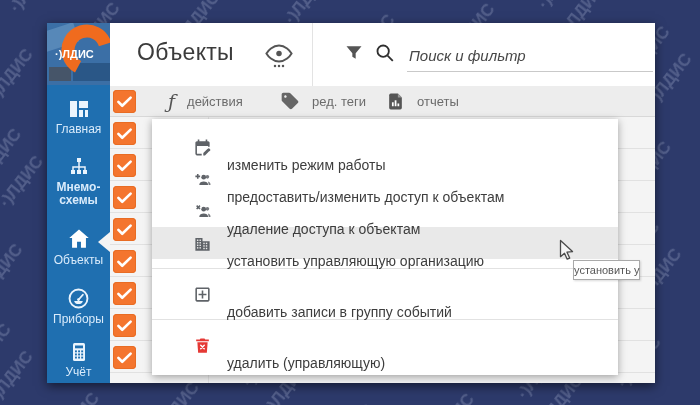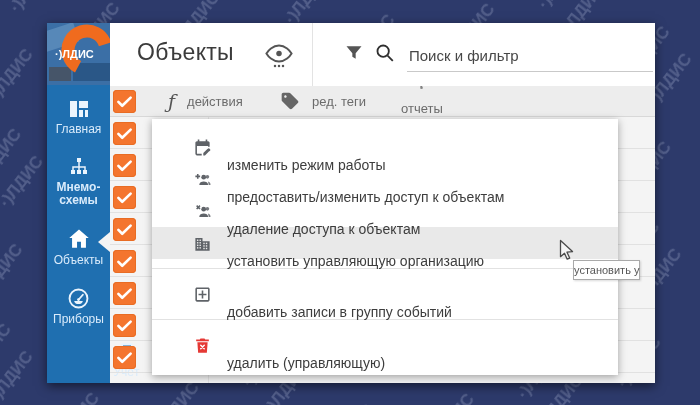--- a/index.html
+++ b/index.html
@@ -21,21 +21,21 @@
 
   
   .header{position:absolute;left:63px;top:0;right:0;height:63px;background:#fff;}
   .page-title{position:absolute;left:27px;top:16px;font-size:23px;color:#3b3b3b;letter-spacing:.3px;}
   .eye-btn{position:absolute;left:153px;top:16px;cursor:pointer;}
   .vdiv{position:absolute;left:202px;top:0;width:1px;height:63px;background:#e3e3e3;}
   .funnel-btn{position:absolute;left:234px;top:20px;cursor:pointer;}
   .mag{position:absolute;left:264px;top:19px;}
   .search-input{position:absolute;left:297px;top:16px;width:242px;height:30px;border:0;outline:0;
           border-bottom:1px solid #c9c9c9;background:transparent;font-size:15px;color:#3c3c3c;
-          font-family:"Liberation Sans","DejaVu Sans",sans-serif;}
+          font-family:"Liberation Sans","DejaVu Sans",sans-serif;font-style:italic;}
   .search-input::placeholder{color:#474747;opacity:1;}
 
   
   .toolbar{position:absolute;left:63px;top:63px;right:0;height:30px;background:#ededed;border-bottom:1px solid #d8d8d8;}
   .tb-group{position:absolute;top:0;height:30px;display:flex;align-items:center;gap:12px;cursor:pointer;}
   .tb-label{font-size:13px;color:#6b6b6b;}
   .ficon{font-size:19px;font-style:italic;color:#555;font-family:"DejaVu Serif",serif;line-height:1;}
 
   
   .cb{position:absolute;width:23px;height:23px;background:#f4752e;border-radius:4px;box-shadow:inset 0 0 0 1px #e86c24;}
@@ -128,21 +128,21 @@
       <div class="nav-item" style="top:263px;">
         <svg class="nicon" width="25" height="25" viewBox="0 0 24 24">
           <circle cx="12" cy="12" r="8.6" fill="none" stroke="#eaf4fd" stroke-width="1.8"></circle>
           <path d="M12 13.2l4.2-4.8" stroke="#eaf4fd" stroke-width="1.8" stroke-linecap="round" fill="none"></path>
           <path d="M7.8 14.3a4.4 4.4 0 0 0 8.4 0z" fill="#eaf4fd"></path>
           <circle cx="12" cy="13" r="1.3" fill="#eaf4fd"></circle>
         </svg>
         <span>Приборы</span>
       </div>
 
-      <div class="nav-item" style="top:317px;padding-left:48px;">
+      <div class="nav-item" style="top:317px;">
         <svg class="nicon" width="24" height="24" viewBox="0 0 24 24">
           <rect x="6" y="3" width="12" height="18" rx="1.5" fill="#eaf4fd"></rect>
           <rect x="8" y="5.5" width="8" height="2.8" fill="#1f6fb0"></rect>
           <g fill="#1f6fb0">
             <rect x="8" y="10.4" width="1.9" height="1.9"></rect>
               <rect x="11.1" y="10.4" width="1.9" height="1.9"></rect>
               <rect x="14.2" y="10.4" width="1.9" height="1.9"></rect>
             <rect x="8" y="13.5" width="1.9" height="1.9"></rect>
               <rect x="11.1" y="13.5" width="1.9" height="1.9"></rect>
               <rect x="14.2" y="13.5" width="1.9" height="1.9"></rect>
@@ -200,21 +200,21 @@
         <span class="tb-label">действия</span>
       </div>
 
       <div class="tb-group" style="left:170px;">
         <svg width="20" height="20" viewBox="0 0 24 24">
           <path fill="#666" d="M21.4 11.6l-9-9C12 2.2 11.5 2 11 2H4c-1.1 0-2 .9-2 2v7c0 .5.2 1 .6 1.4l9 9c.8.8 2 .8 2.8 0l7-7c.8-.8.8-2 0-2.8zM6.5 8C5.7 8 5 7.3 5 6.5S5.7 5 6.5 5 8 5.7 8 6.5 7.3 8 6.5 8z"></path>
         </svg>
         <span class="tb-label">ред. теги</span>
       </div>
 
-      <div class="tb-group" style="left:291px;flex-direction:column;">
+      <div class="tb-group" style="left:276px;">
         <svg width="19" height="19" viewBox="0 0 24 24">
           <path fill="#555" d="M6 2h9l5 5v13a2 2 0 0 1-2 2H6a2 2 0 0 1-2-2V4a2 2 0 0 1 2-2z"></path>
           <path fill="#9a9a9a" d="M15 2v5h5z"></path>
           <rect x="7.5" y="13" width="2.2" height="5" fill="#fff"></rect>
           <rect x="11" y="10.5" width="2.2" height="7.5" fill="#fff"></rect>
           <rect x="14.5" y="14.5" width="2.2" height="3.5" fill="#fff"></rect>
         </svg>
         <span class="tb-label">отчеты</span>
       </div>
     </div>

